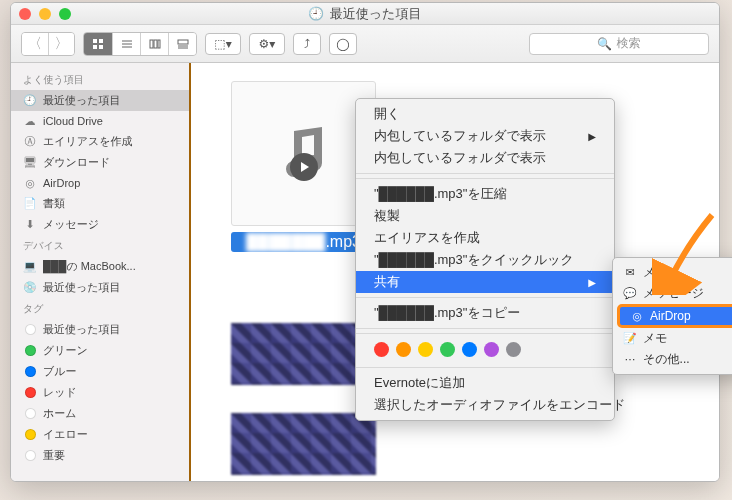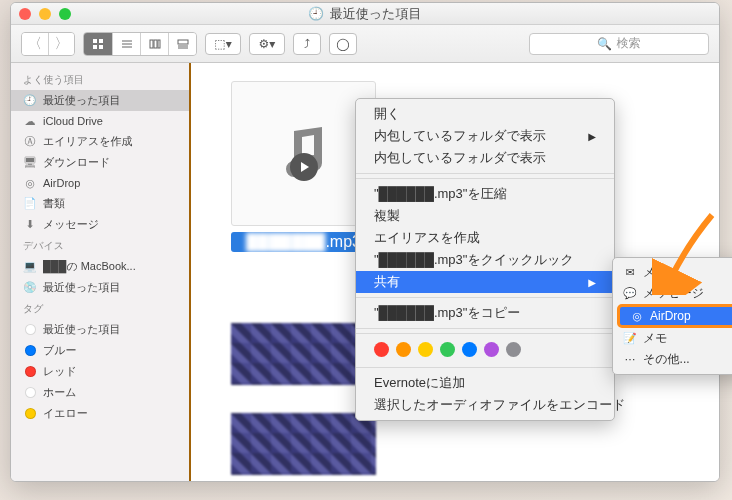--- a/index.html
+++ b/index.html
@@ -155,20 +155,26 @@
         </div>
         <div class="sb-header">タグ</div>
         <div class="sb-item">
           <span class="sb-icon">
             <span class="tag-dot" style="background: rgb(255, 255, 255);"></span>
           </span>
           <span>最近使った項目</span>
         </div>
         <div class="sb-item">
           <span class="sb-icon">
+            <span class="tag-dot" style="background: rgb(52, 199, 89);"></span>
+          </span>
+          <span>グリーン</span>
+        </div>
+        <div class="sb-item">
+          <span class="sb-icon">
             <span class="tag-dot" style="background: rgb(0, 122, 255);"></span>
           </span>
           <span>ブルー</span>
         </div>
         <div class="sb-item">
           <span class="sb-icon">
             <span class="tag-dot" style="background: rgb(255, 59, 48);"></span>
           </span>
           <span>レッド</span>
         </div>
@@ -176,20 +182,26 @@
           <span class="sb-icon">
             <span class="tag-dot" style="background: rgb(255, 255, 255);"></span>
           </span>
           <span>ホーム</span>
         </div>
         <div class="sb-item">
           <span class="sb-icon">
             <span class="tag-dot" style="background: rgb(255, 204, 0);"></span>
           </span>
           <span>イエロー</span>
+        </div>
+        <div class="sb-item">
+          <span class="sb-icon">
+            <span class="tag-dot" style="background: rgb(255, 255, 255);"></span>
+          </span>
+          <span>重要</span>
         </div>
       </div>
     <div class="content">
       <div class="file-thumb">
         <div class="thumb-box">
           <svg width="60" height="70" viewBox="0 0 60 70">
               <path d="M20 12 L48 8 L48 44 A8 8 0 1 1 40 36 L40 16 L28 18 L28 50 A8 8 0 1 1 20 42 Z" fill="#888"></path>
             </svg>
           <div class="play-circle"></div>
         </div>

